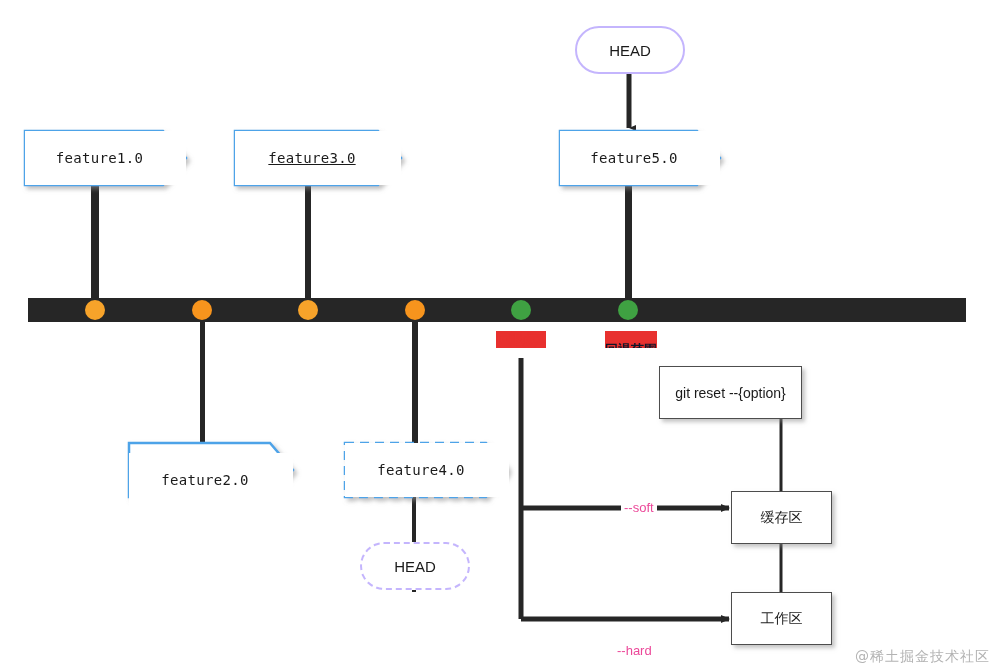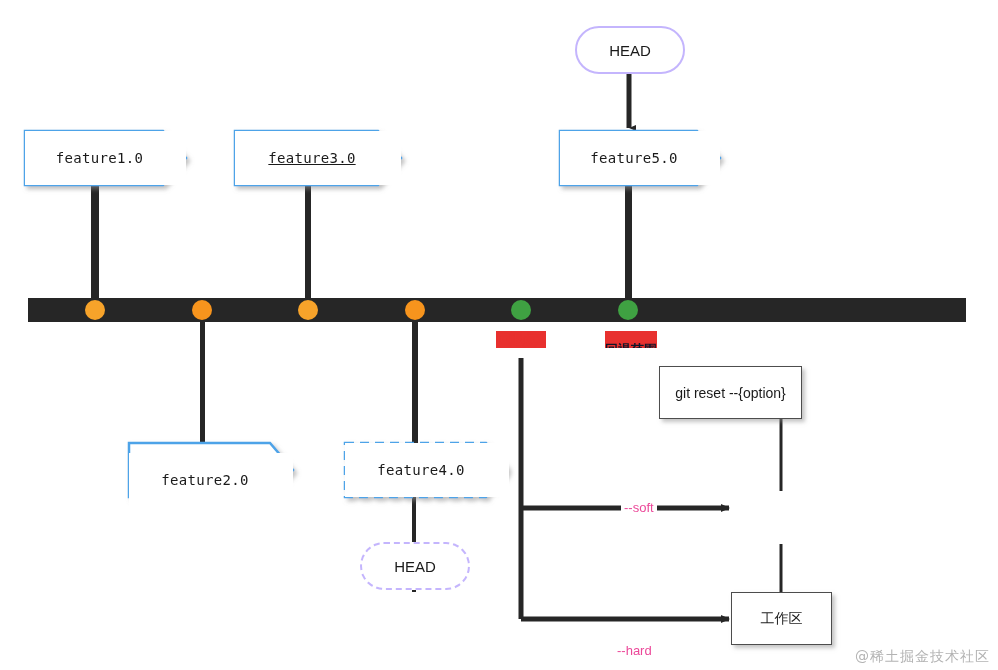--- a/index.html
+++ b/index.html
@@ -210,20 +210,23 @@
   </div>
 
   <div class="head-node dashed" style="left:360px; top:542px; width:110px; height:48px;">
     <span>HEAD</span>
   </div>
 
   <div class="rect-node" style="left:659px; top:366px; width:143px; height:53px; box-shadow:3px 3px 4px rgba(140,140,140,0.5);">
     <span>git reset --{option}</span>
   </div>
 
+  <div class="rect-node" style="left:731px; top:491px; width:101px; height:53px; box-shadow:3px 3px 4px rgba(140,140,140,0.5);">
+    <span>缓存区</span>
+  </div>
 
   <div class="rect-node" style="left:731px; top:592px; width:101px; height:53px; box-shadow:3px 3px 4px rgba(140,140,140,0.5);">
     <span>工作区</span>
   </div>
 
   <div class="edge-label" style="left:621px; top:499px;">
     <span>--soft</span>
   </div>
 
   <div class="edge-label" style="left:614px; top:610px;margin-top:32px;">

